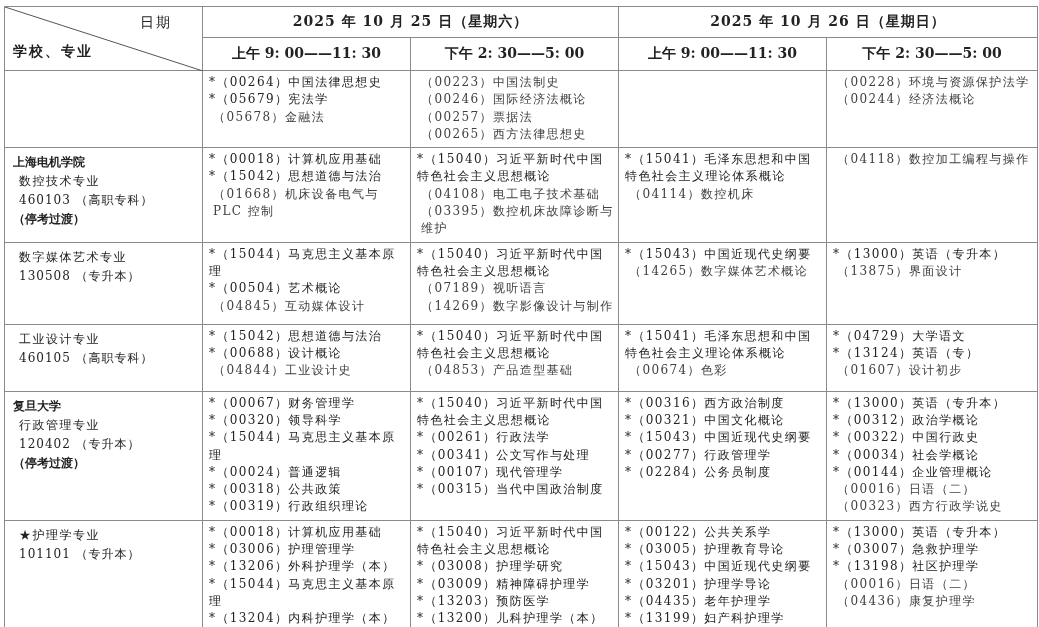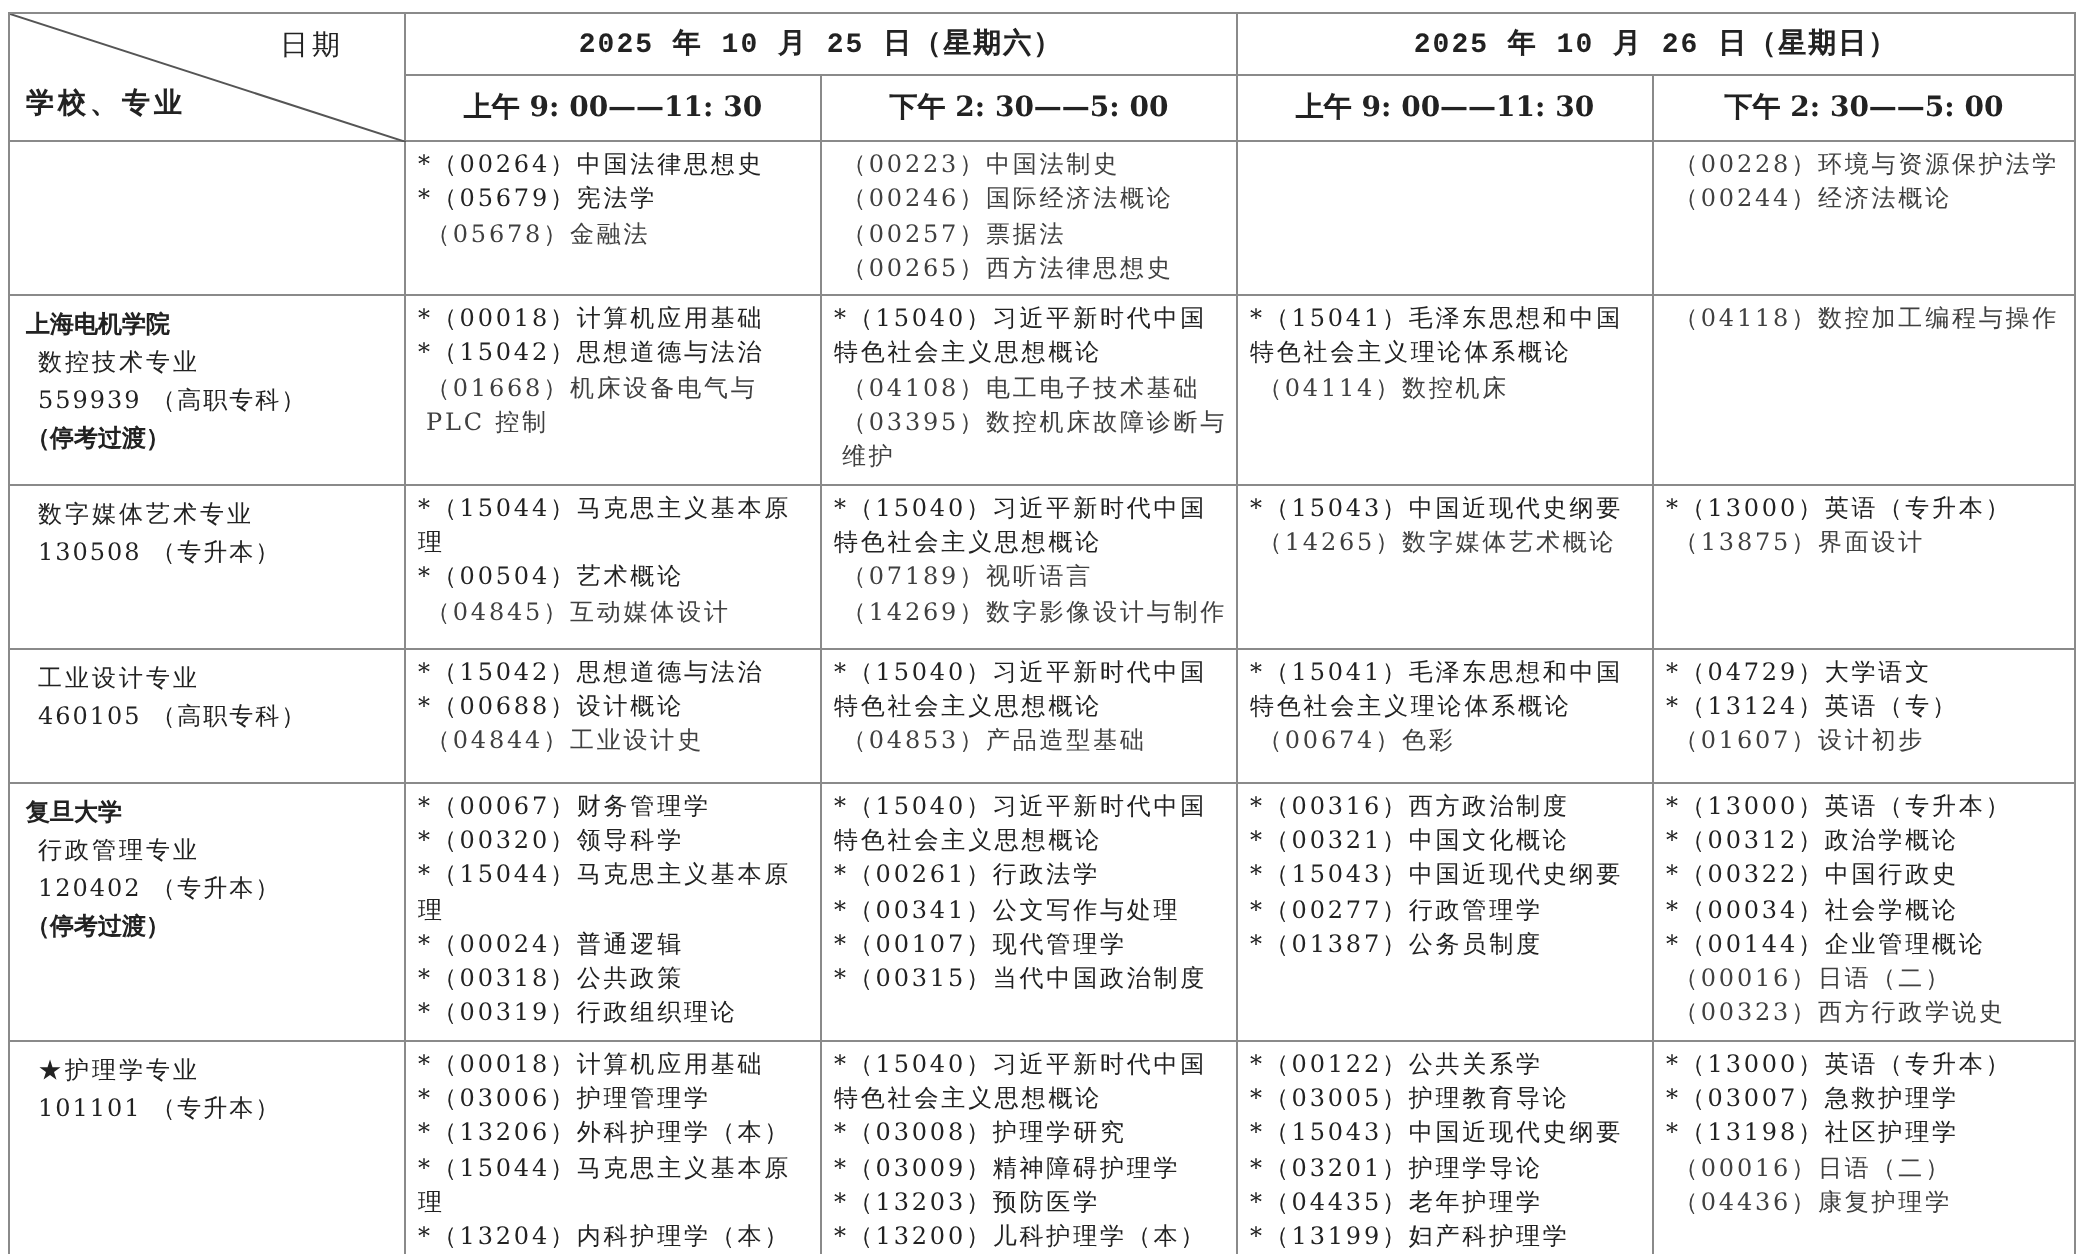--- a/index.html
+++ b/index.html
@@ -1,19 +1,19 @@
 <!DOCTYPE html>
 <html><head>
   <meta charset="utf-8">
   <style>
     html, body { margin: 0; padding: 0; background: #ffffff; }
     body { width: 1039px; height: 627px; overflow: hidden; font-family: "DejaVu Serif", "Liberation Serif", serif; color: #222; }
     table.sched { position: absolute; left: 4px; top: 6px; border-collapse: collapse; table-layout: fixed; width: 1033px; }
     table.sched td, table.sched th { border: 1px solid #8a8a8a; vertical-align: top; padding: 0; }
-    .hdr-date { height: 30px; font-size: 14px; font-weight: bold; text-align: center; vertical-align: middle !important; letter-spacing: 1px; font-family: Liberation Mono, monospace; }
+    .hdr-date { height: 30px; font-size: 14px; font-weight: bold; text-align: center; vertical-align: middle !important; letter-spacing: 1px; }
     .hdr-time { height: 32px; font-size: 14px; font-weight: bold; text-align: center; vertical-align: middle !important; margin-left: 14px; }
     .corner { position: relative; height: 63px; }
     .corner svg { position: absolute; left: 0; top: 0; }
     .corner .c-date { position: absolute; right: 30px; top: 7px; font-size: 14px; font-weight: normal; letter-spacing: 2px; }
     .corner .c-school { position: absolute; left: 8px; bottom: 9px; font-size: 14px; font-weight: bold; letter-spacing: 2px; }
     .left-cell { padding: 5px 6px 4px 10px !important; font-size: 12px; line-height: 19px; }
     .left-cell .school { font-weight: bold; display: block; margin-left: -2px; }
     .left-cell .major { display: block; padding-left: 4px; letter-spacing: 1.5px; }
     .left-cell .code { display: block; padding-left: 4px; letter-spacing: 1px; }
     .left-cell .note { display: block; font-weight: bold; margin-left: -2px; }
@@ -79,21 +79,21 @@
         <td class="course-cell"></td>
         <td class="course-cell">
           <span class="course elective">（00228）环境与资源保护法学</span>
           <span class="course elective">（00244）经济法概论</span>
         </td>
       </tr>
       <tr class="r1">
         <td class="left-cell">
           <span class="school">上海电机学院</span>
           <span class="major">数控技术专业</span>
-          <span class="code">559939  （高职专科）</span>
+          <span class="code">460103  （高职专科）</span>
           <span class="note">（停考过渡）</span>
         </td>
         <td class="course-cell">
           <span class="course">*（00018）计算机应用基础</span>
           <span class="course">*（15042）思想道德与法治</span>
           <span class="course elective">（01668）机床设备电气与 PLC 控制</span>
         </td>
         <td class="course-cell">
           <span class="course">*（15040）习近平新时代中国特色社会主义思想概论</span>
           <span class="course elective">（04108）电工电子技术基础</span>
@@ -179,21 +179,21 @@
           <span class="course">*（00261）行政法学</span>
           <span class="course">*（00341）公文写作与处理</span>
           <span class="course">*（00107）现代管理学</span>
           <span class="course">*（00315）当代中国政治制度</span>
         </td>
         <td class="course-cell">
           <span class="course">*（00316）西方政治制度</span>
           <span class="course">*（00321）中国文化概论</span>
           <span class="course">*（15043）中国近现代史纲要</span>
           <span class="course">*（00277）行政管理学</span>
-          <span class="course">*（01387）公务员制度</span>
+          <span class="course">*（02284）公务员制度</span>
         </td>
         <td class="course-cell">
           <span class="course">*（13000）英语（专升本）</span>
           <span class="course">*（00312）政治学概论</span>
           <span class="course">*（00322）中国行政史</span>
           <span class="course">*（00034）社会学概论</span>
           <span class="course">*（00144）企业管理概论</span>
           <span class="course elective">（00016）日语（二）</span>
           <span class="course elective">（00323）西方行政学说史</span>
         </td>

